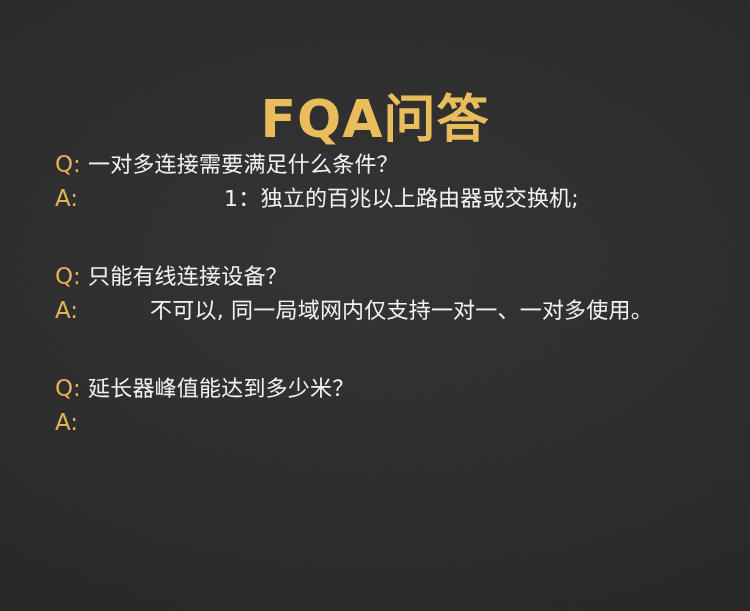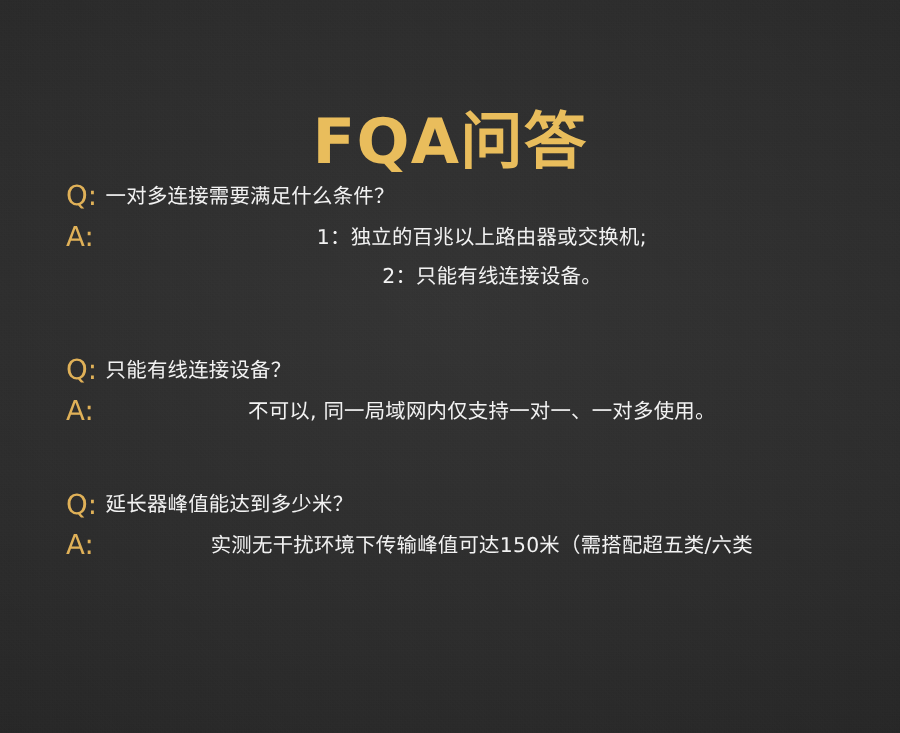--- a/index.html
+++ b/index.html
@@ -79,21 +79,21 @@
     width: 33px;
     font-size: 23px;
     line-height: 33px;
     color: #e0b158;
     font-weight: 400;
     letter-spacing: 0px;
   }
 
   .qa-text {
     flex: 1 1 auto;
-    font-size: 17px;
+    font-size: 22px;
     line-height: 33px;
     color: #f2f2f2;
     font-weight: 400;
     letter-spacing: 0.2px;
   }
 
   .qa-text .line {
     display: block;
     white-space: nowrap;
     text-align: center;
@@ -114,21 +114,20 @@
 
     <div class="qa-block">
       <div class="qa-row">
         <span class="qa-label">Q:</span>
         <span class="qa-text">一对多连接需要满足什么条件？</span>
       </div>
       <div class="qa-row">
         <span class="qa-label">A:</span>
         <span class="qa-text">
           <span class="line">1：独立的百兆以上路由器或交换机;</span>
-          <span class="line indent">2：只能有线连接设备。</span>
         </span>
       </div>
     </div>
 
     <div class="qa-block">
       <div class="qa-row">
         <span class="qa-label">Q:</span>
         <span class="qa-text">只能有线连接设备？</span>
       </div>
       <div class="qa-row">
@@ -140,19 +139,18 @@
     </div>
 
     <div class="qa-block">
       <div class="qa-row">
         <span class="qa-label">Q:</span>
         <span class="qa-text">延长器峰值能达到多少米？</span>
       </div>
       <div class="qa-row">
         <span class="qa-label">A:</span>
         <span class="qa-text">
-          <span class="line">实测无干扰环境下传输峰值可达150米（需搭配超五类/六类</span>
         </span>
       </div>
     </div>
 
   </div>
 </div>
 
 </body></html>

